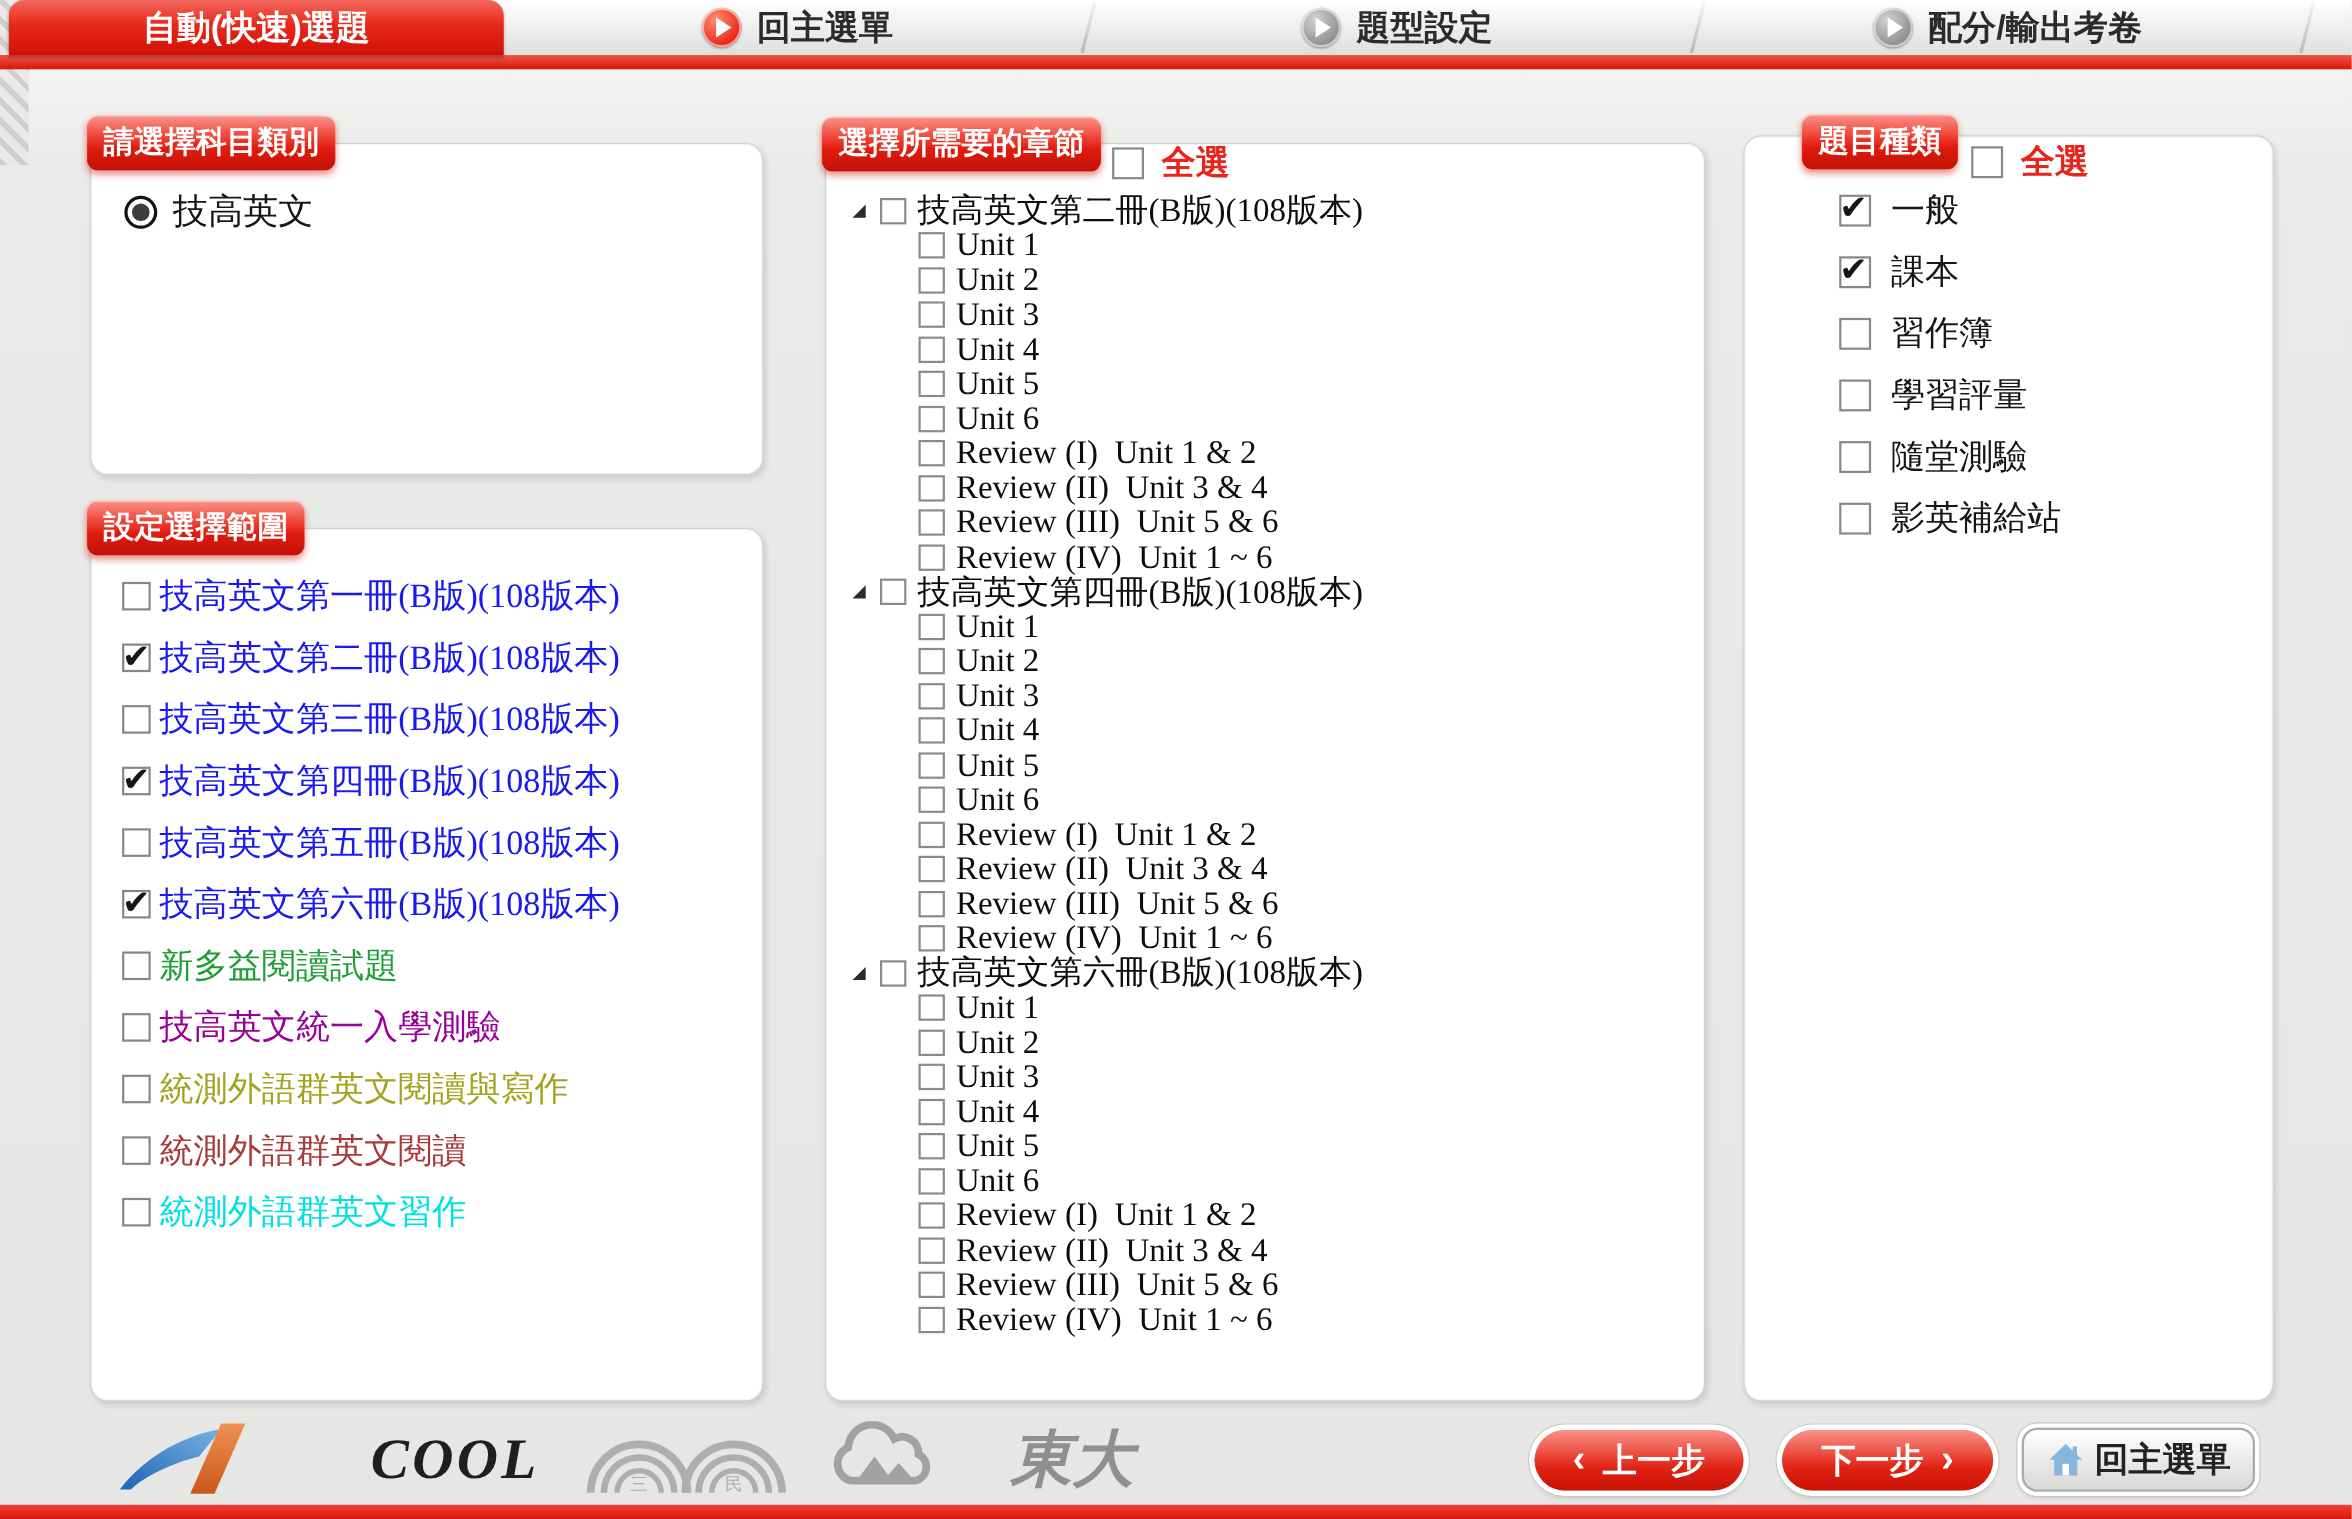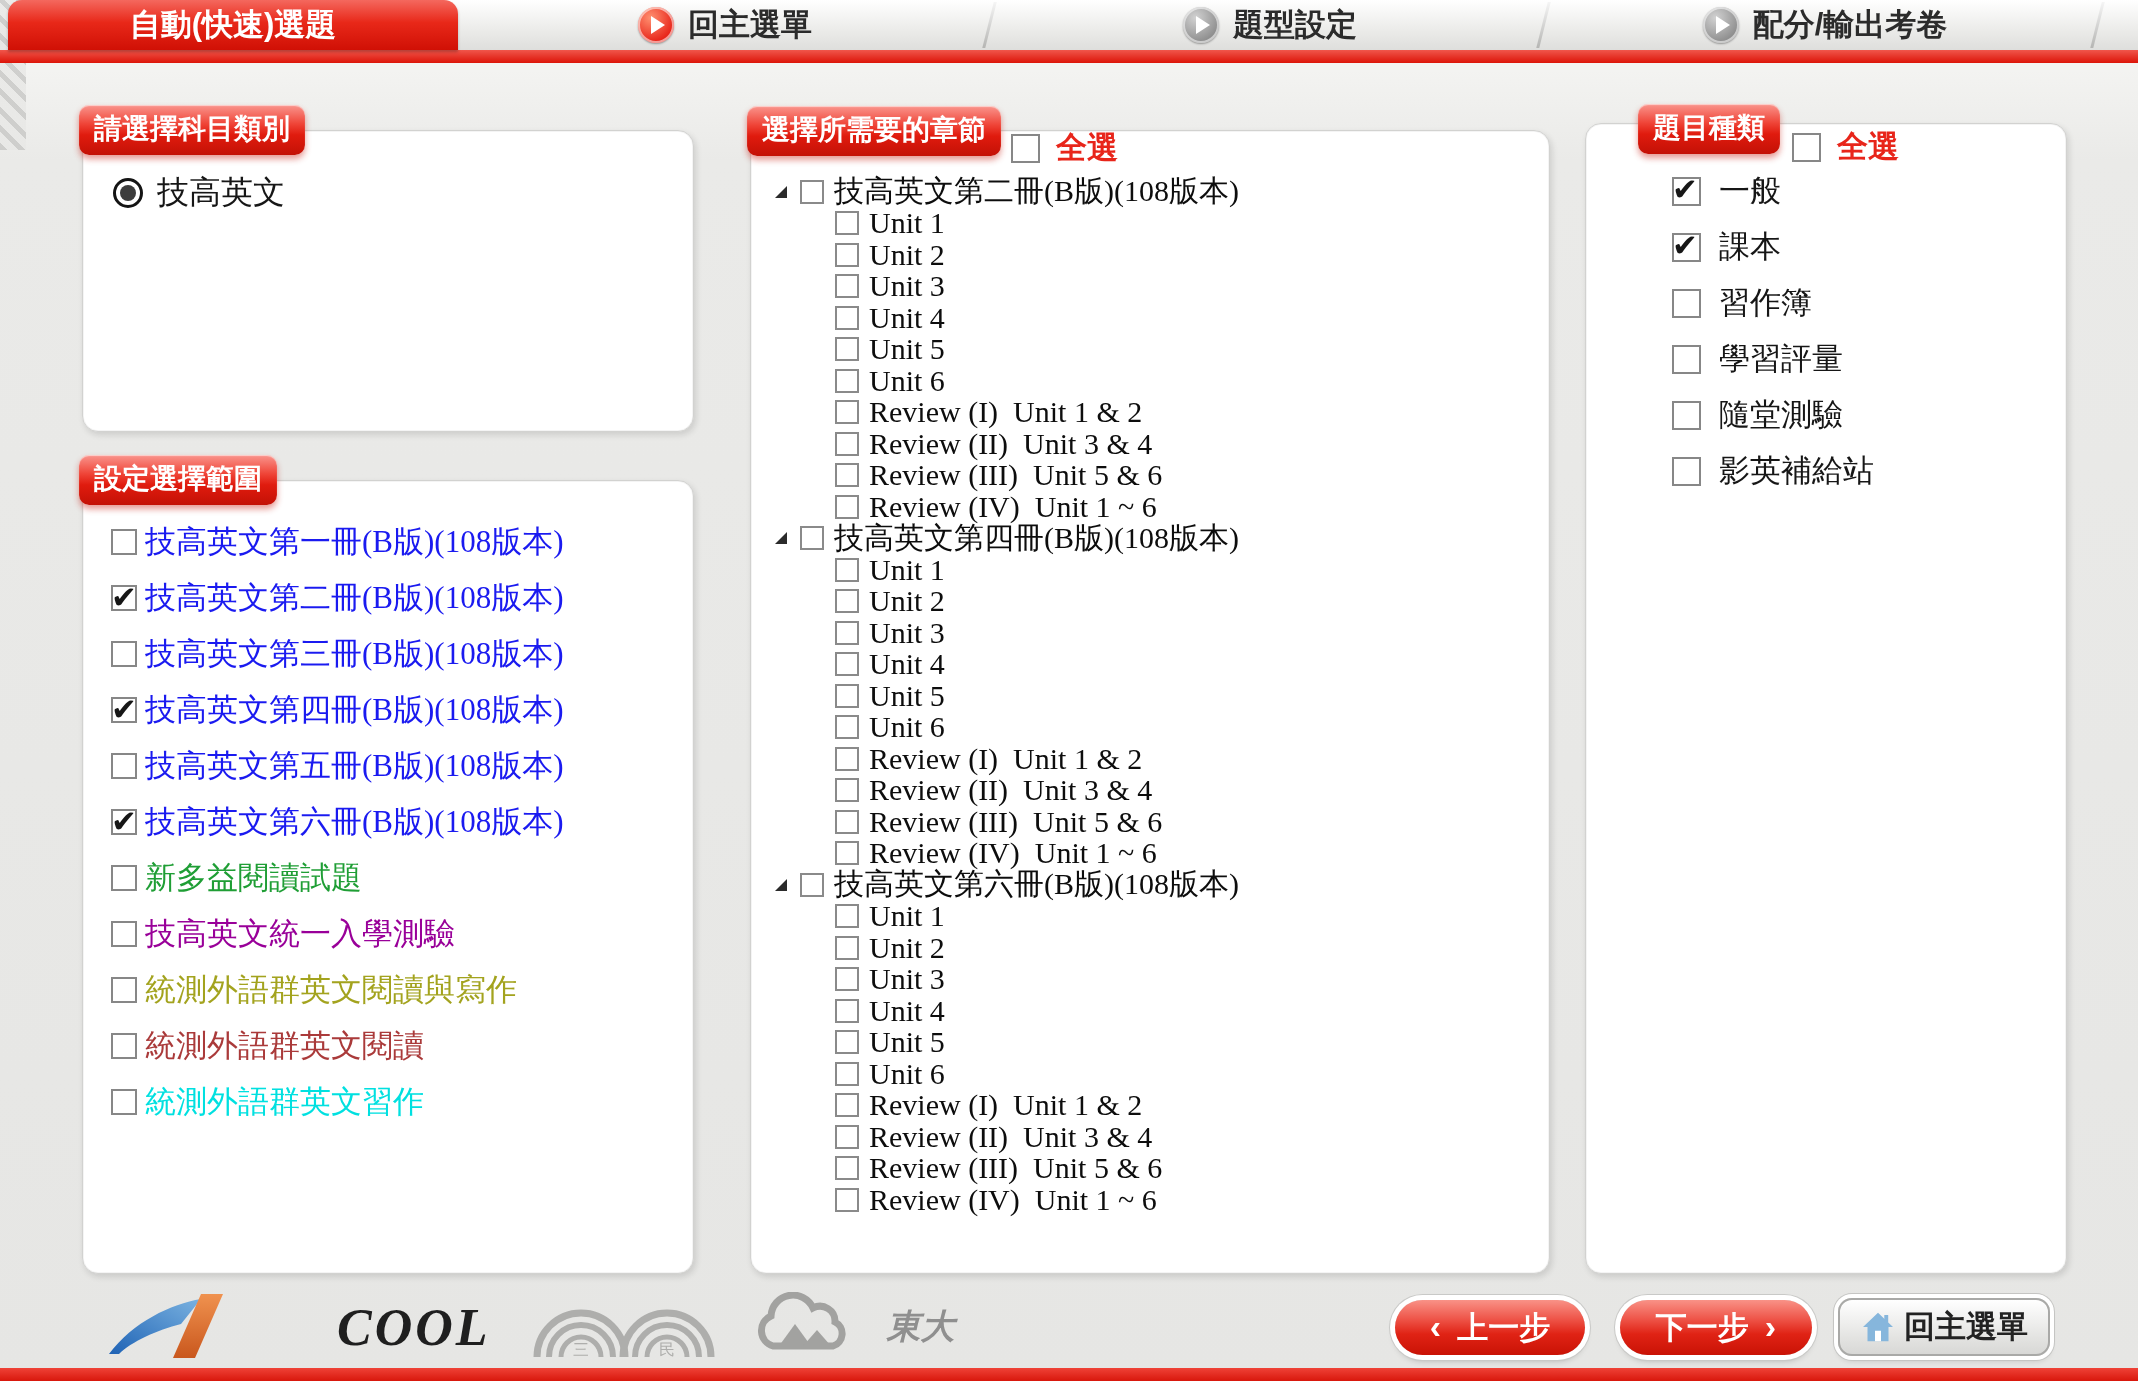--- a/index.html
+++ b/index.html
@@ -71,21 +71,21 @@
 
   
   #type-list{padding:50px 0 0 86px;}
   #type-list .opt-row{height:34px;margin-bottom:22px;gap:18px;}
   .type-label{font-size:31px;color:#161616;}
 
   
   #footer-logos{position:absolute;left:105px;top:1288px;height:78px;display:flex;align-items:center;gap:38px;}
   .cool-text{font-family:"Liberation Serif","DejaVu Serif",serif;font-style:italic;font-weight:700;
     font-size:52px;color:#1f1f1f;letter-spacing:3px;margin-left:44px;}
-  .dongda-text{font-family:"Liberation Serif","DejaVu Serif",serif;font-size:34px;color:#8f8f8f;font-weight:700;font-style:italic;}
+  .dongda-text{font-family:"Liberation Serif","DejaVu Serif",serif;font-size:56px;color:#8f8f8f;font-weight:700;font-style:italic;margin-left:32px;}
   .btn-red{position:absolute;height:55px;border-radius:30px;border:none;cursor:pointer;
     background:linear-gradient(180deg,#f99287 0%,#ee5448 35%,#e02315 62%,#c91205 100%);
     box-shadow:0 0 0 5px #ffffff,0 0 0 6px #c9c9c7,0 5px 7px rgba(0,0,0,.28);
     color:#fff;font-size:31px;font-weight:700;display:flex;align-items:center;justify-content:center;gap:16px;
     font-family:"Liberation Sans",sans-serif;}
   .chev{font-size:34px;font-weight:700;line-height:1;position:relative;top:-2px;}
   .btn-home{position:absolute;height:58px;border-radius:14px;border:2px solid #a9a9a7;cursor:pointer;
     background:linear-gradient(180deg,#ffffff,#e3e3e1 70%,#d8d8d6);
     box-shadow:0 0 0 4px #fff,0 0 0 5px #c5c5c3,0 4px 6px rgba(0,0,0,.2);
     color:#222;font-size:31px;font-weight:700;display:flex;align-items:center;justify-content:center;gap:8px;

